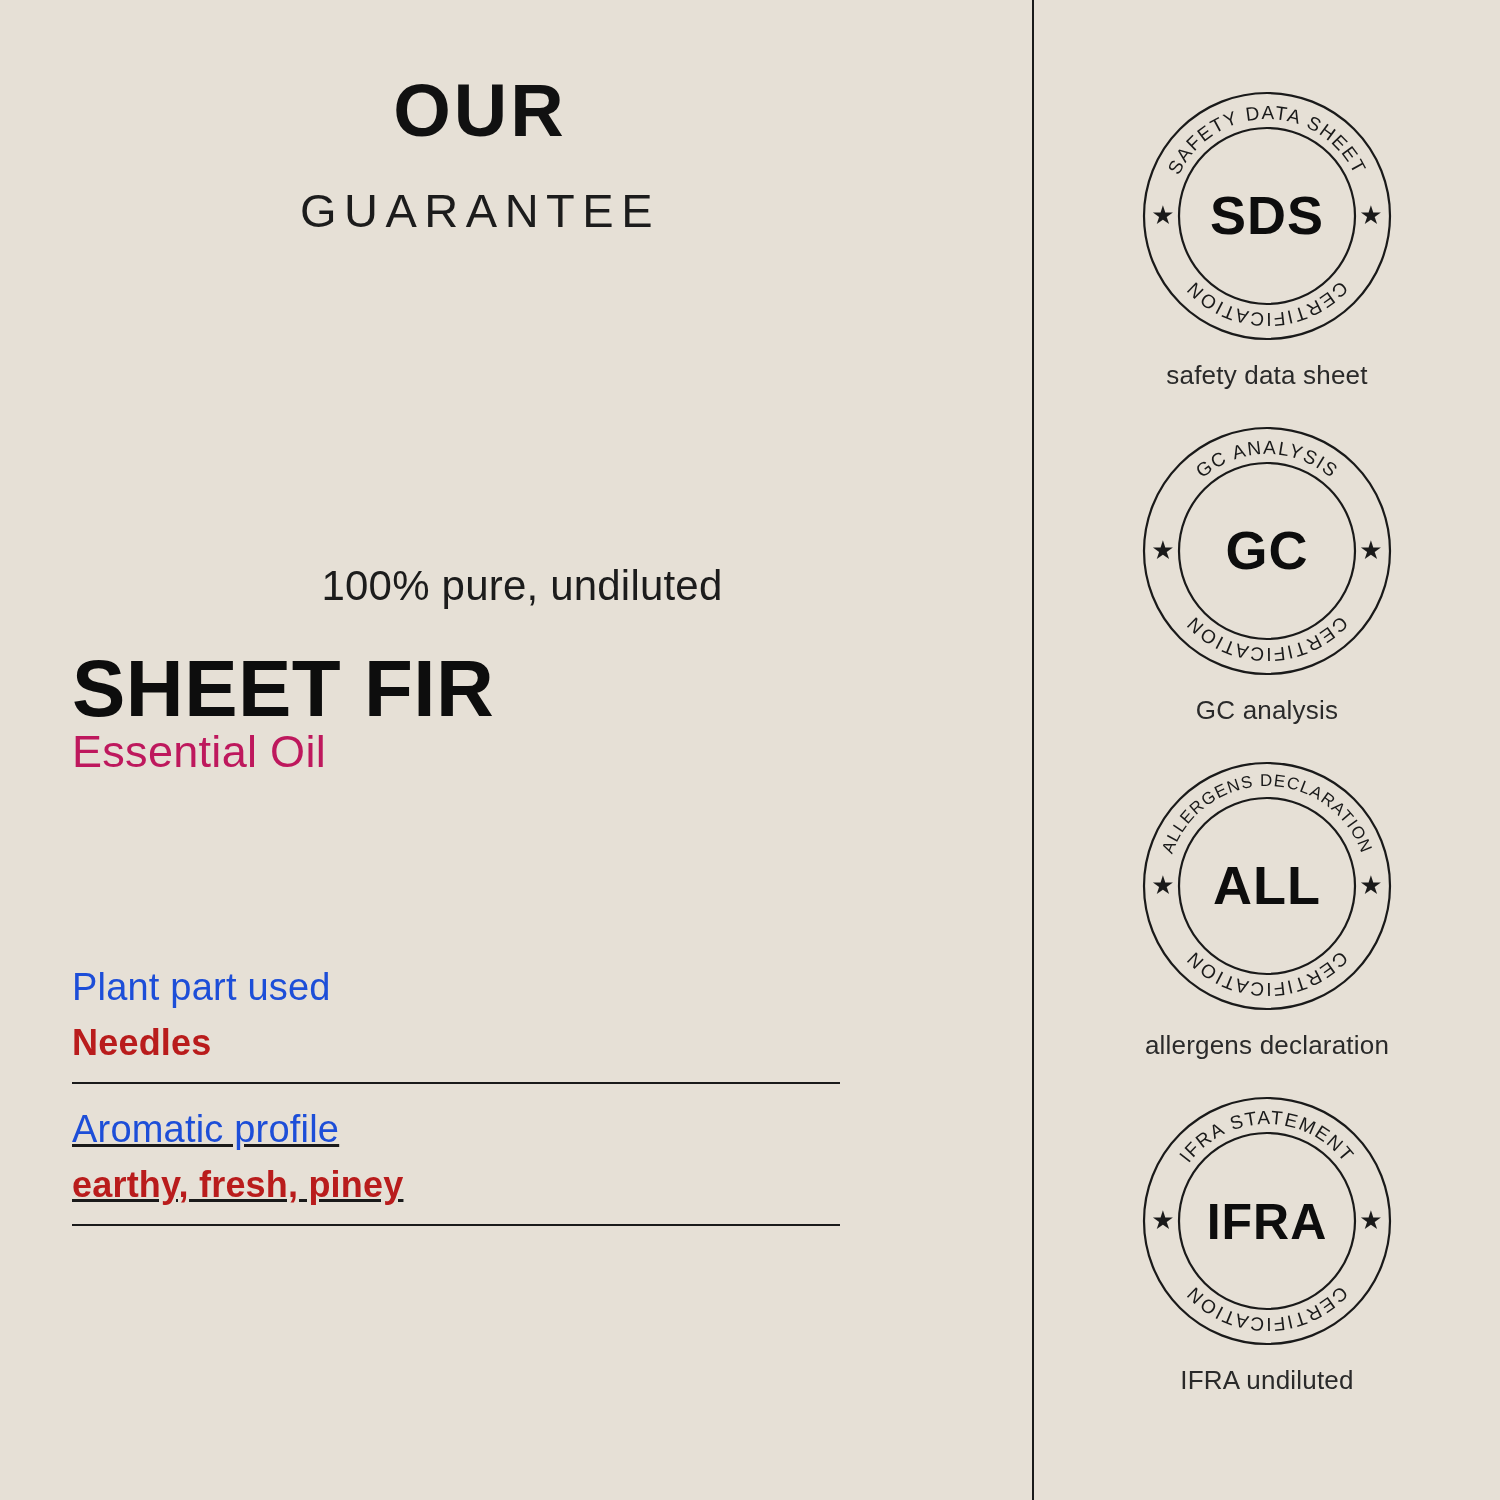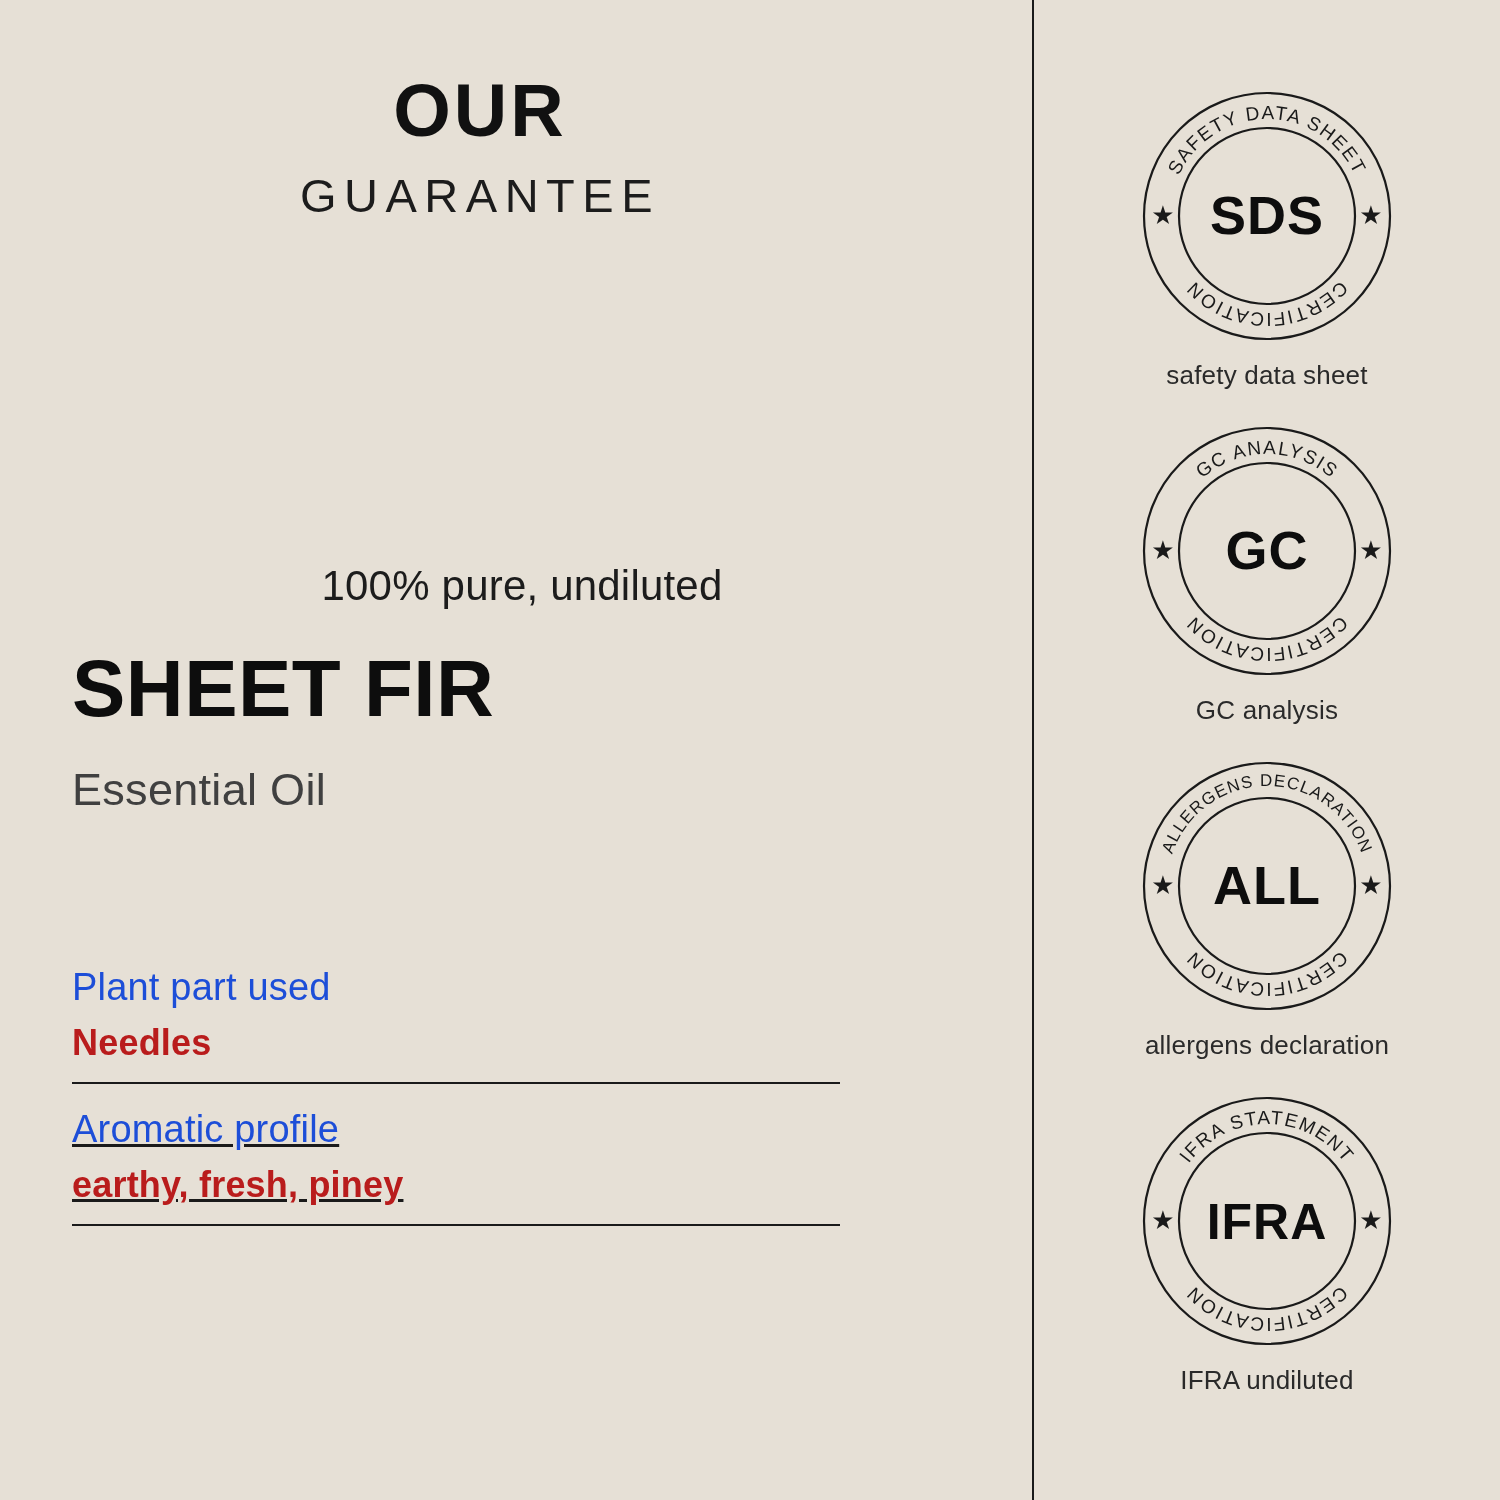--- a/index.html
+++ b/index.html
@@ -53,21 +53,21 @@
     letter-spacing: 3px;
     line-height: 1.0;
     color: #111111;
     display: block;
   }
   .guarantee-head .line2 {
     font-size: 47px;
     font-weight: 400;
     letter-spacing: 7.5px;
     line-height: 1.0;
-    margin-top: 24px;
+    margin-top: 39px;
     color: #1c1c1c;
     display: block;
   }
 
   .product-block {
     position: absolute;
     left: 72px;
     top: 565px;
     width: 900px;
   }
@@ -85,22 +85,21 @@
     letter-spacing: 0.5px;
     line-height: 1.0;
     margin-top: 42px;
     color: #0d0d0d;
   }
   .product-type {
     font-size: 45px;
     font-weight: 400;
     letter-spacing: 0.3px;
     line-height: 1.0;
-    margin-top: 38px;
-    color: #404040;
+    color: #be185d;
   }
 
   .specs {
     position: absolute;
     left: 72px;
     top: 968px;
     width: 768px;
   }
   .spec-row {
     position: relative;

